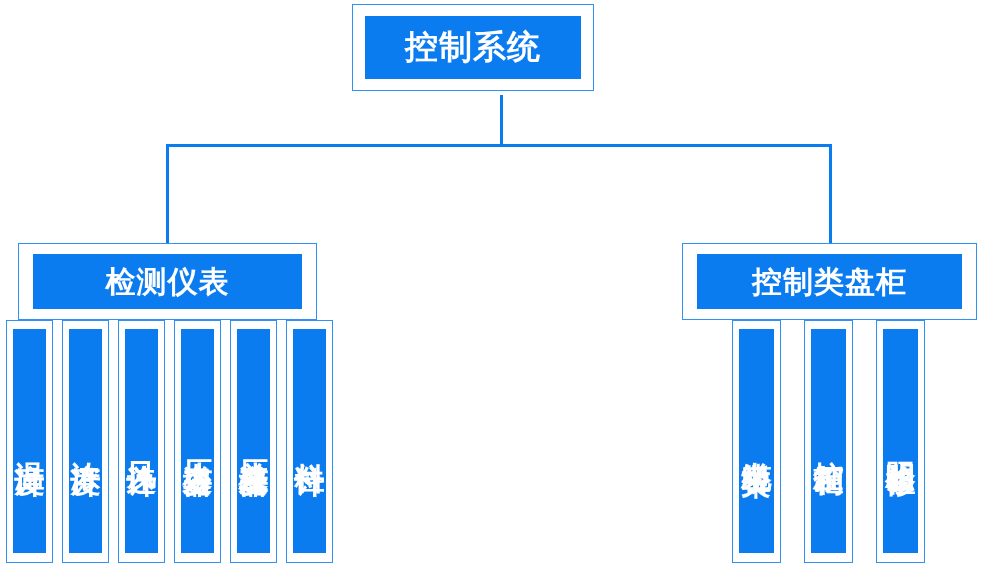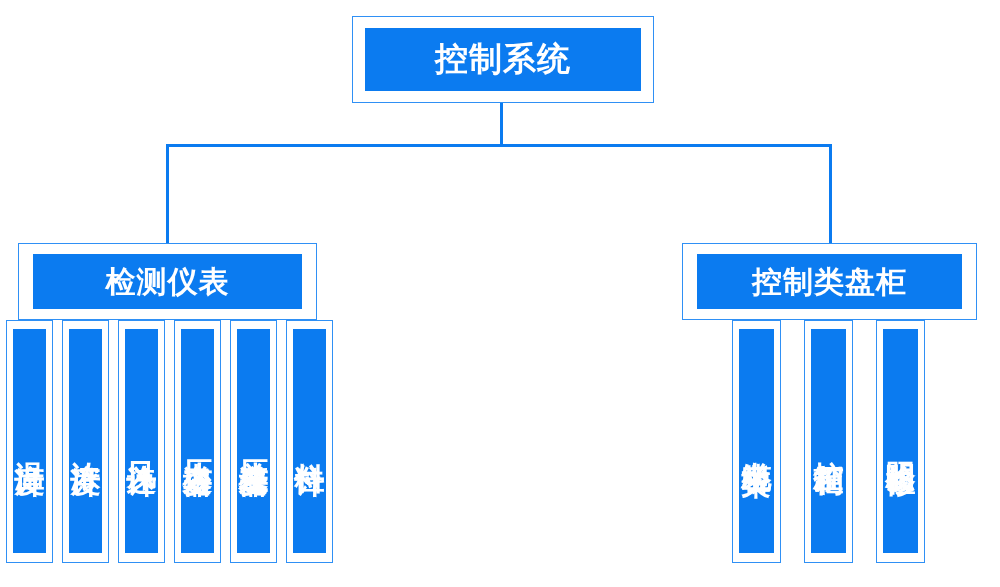--- a/index.html
+++ b/index.html
@@ -44,21 +44,21 @@
   .node .fill span {
     color: #ffffff;
     font-weight: bold;
     letter-spacing: 1px;
     white-space: pre;
     line-height: 1.05;
   }
 
   
   .root {
-    left: 352px; top: 16px; width: 302px; height: 87px;
+    left: 352px; top: 4px; width: 242px; height: 87px;
   }
   .root .fill {
     left: 12px; top: 11px; right: 12px; bottom: 11px;
   }
   .root .fill span { font-size: 33px; }
 
   
   .branch { top: 243px; height: 77px; }
   .branch .fill {
     left: 14px; top: 10px; right: 14px; bottom: 10px;

